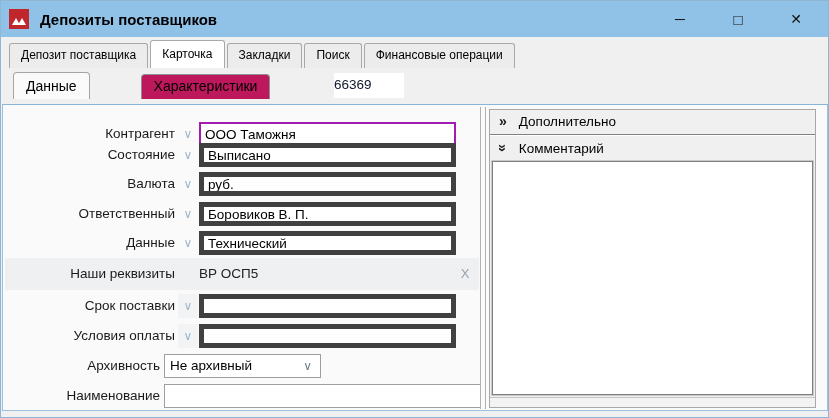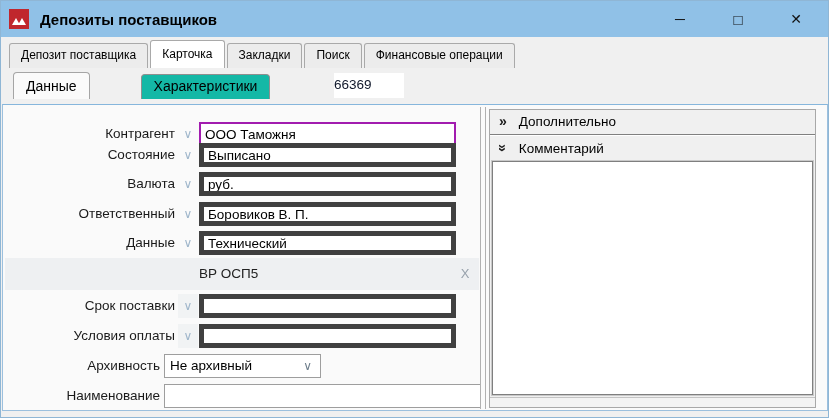--- a/index.html
+++ b/index.html
@@ -35,21 +35,21 @@
     border-radius:3px 3px 0 0; margin-right:2px; white-space:nowrap;
   }
   .tab.active{ height:28px; line-height:27px; background:#ffffff; position:relative; z-index:2; }
   
   .substrip{ position:absolute; left:0; top:70px; width:100%; height:28px; display:flex; align-items:flex-end; padding-left:12px;gap:48px; }
   .stab{
     height:25px; line-height:23px; padding:0 12px; font-size:14px; color:#000;
     border:1px solid #8f8f8f; border-bottom:none; border-radius:4px 4px 0 0; margin-right:3px; white-space:nowrap;
   }
   .stab.active{ background:#fafafa; border-color:#a5a5a5; height:27px; line-height:26px; z-index:2; }
-  .stab.inactive{ background:#14b8a6; }
+  .stab.inactive{ background:#be185d; }
   .record-id{
     position:absolute; left:333px; top:72px; width:70px; height:25px;
     background:#ffffff; font-size:13.5px; color:#0f172a; line-height:24px; 
   }
   
   .page{
     position:absolute; left:1px; top:103px; width:826px; height:307px;
     background:#fafafa; border:1px solid #9cc0de; border-top-color:#86b6dc;
   }
   
@@ -154,20 +154,21 @@
       <span class="fchev">∨</span>
       <input class="finput" value="Боровиков В. П." style="">
     </div>
     <div class="frow" style="top:126px">
       <div class="flabel">Данные</div>
       <span class="fchev">∨</span>
       <input class="finput" value="Технический" style="">
     </div>
 
     <div class="static-row" style="top:153px">
+      <div class="static-label">Наши реквизиты</div>
       <div class="static-value">ВР ОСП5</div>
       <span class="static-clear">X</span>
     </div>
 
     <div class="frow" style="top:189px">
       <div class="flabel">Срок поставки</div>
       <span class="fchev boxed">∨</span>
       <input class="finput" value="" style="">
     </div>
     <div class="frow" style="top:219px">

